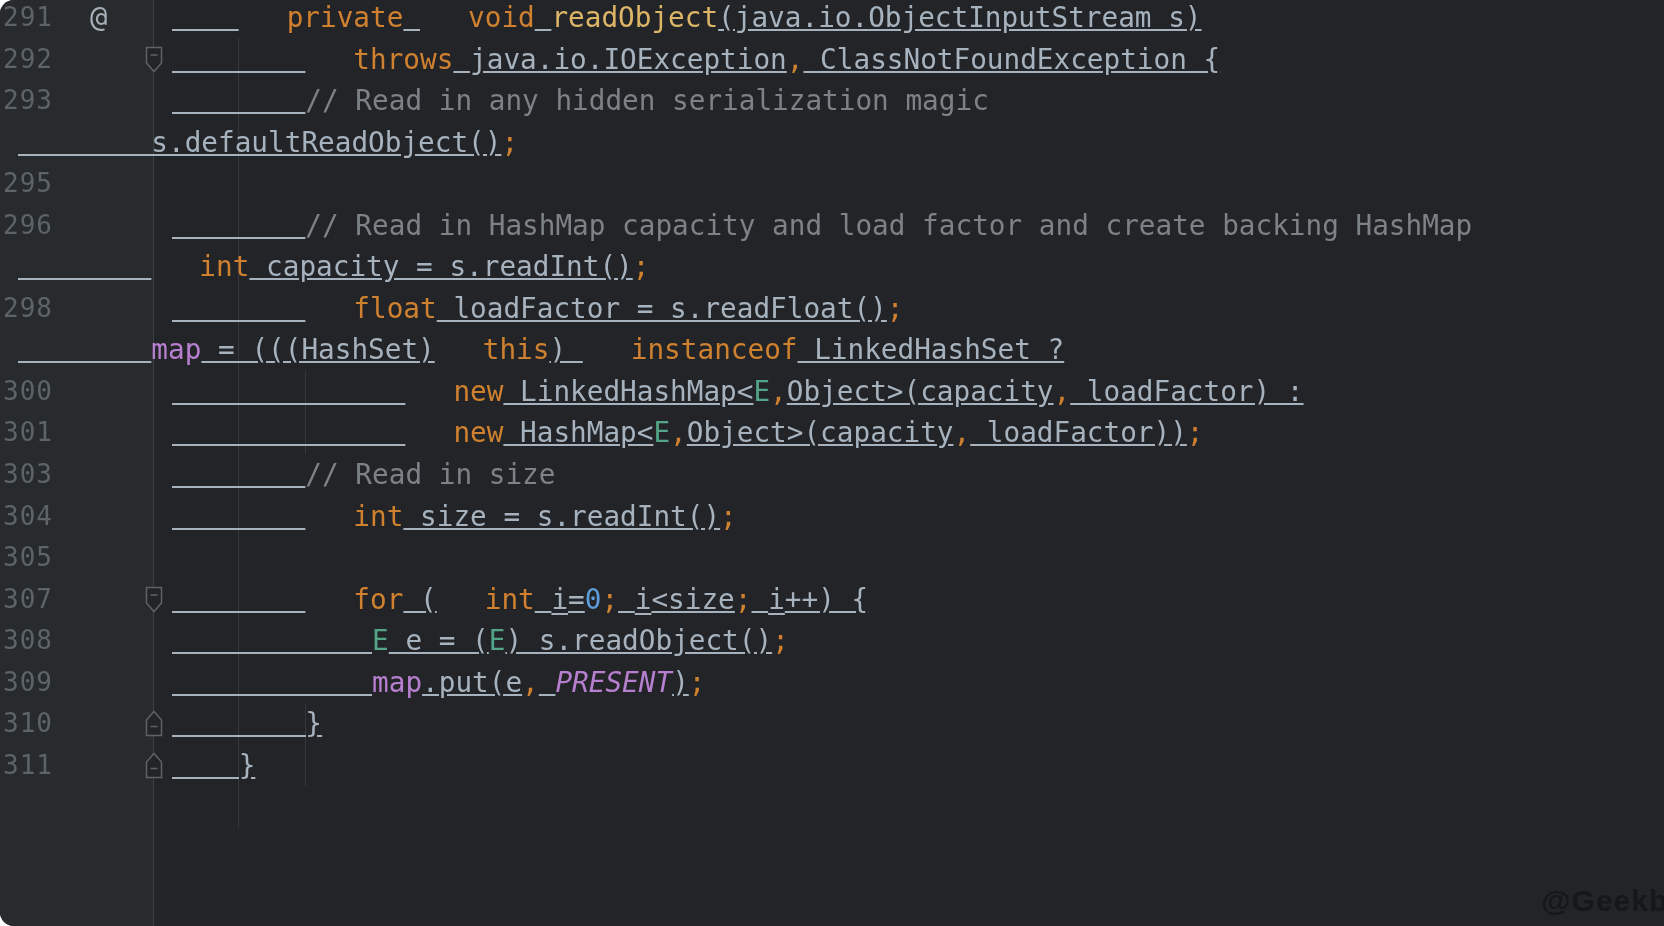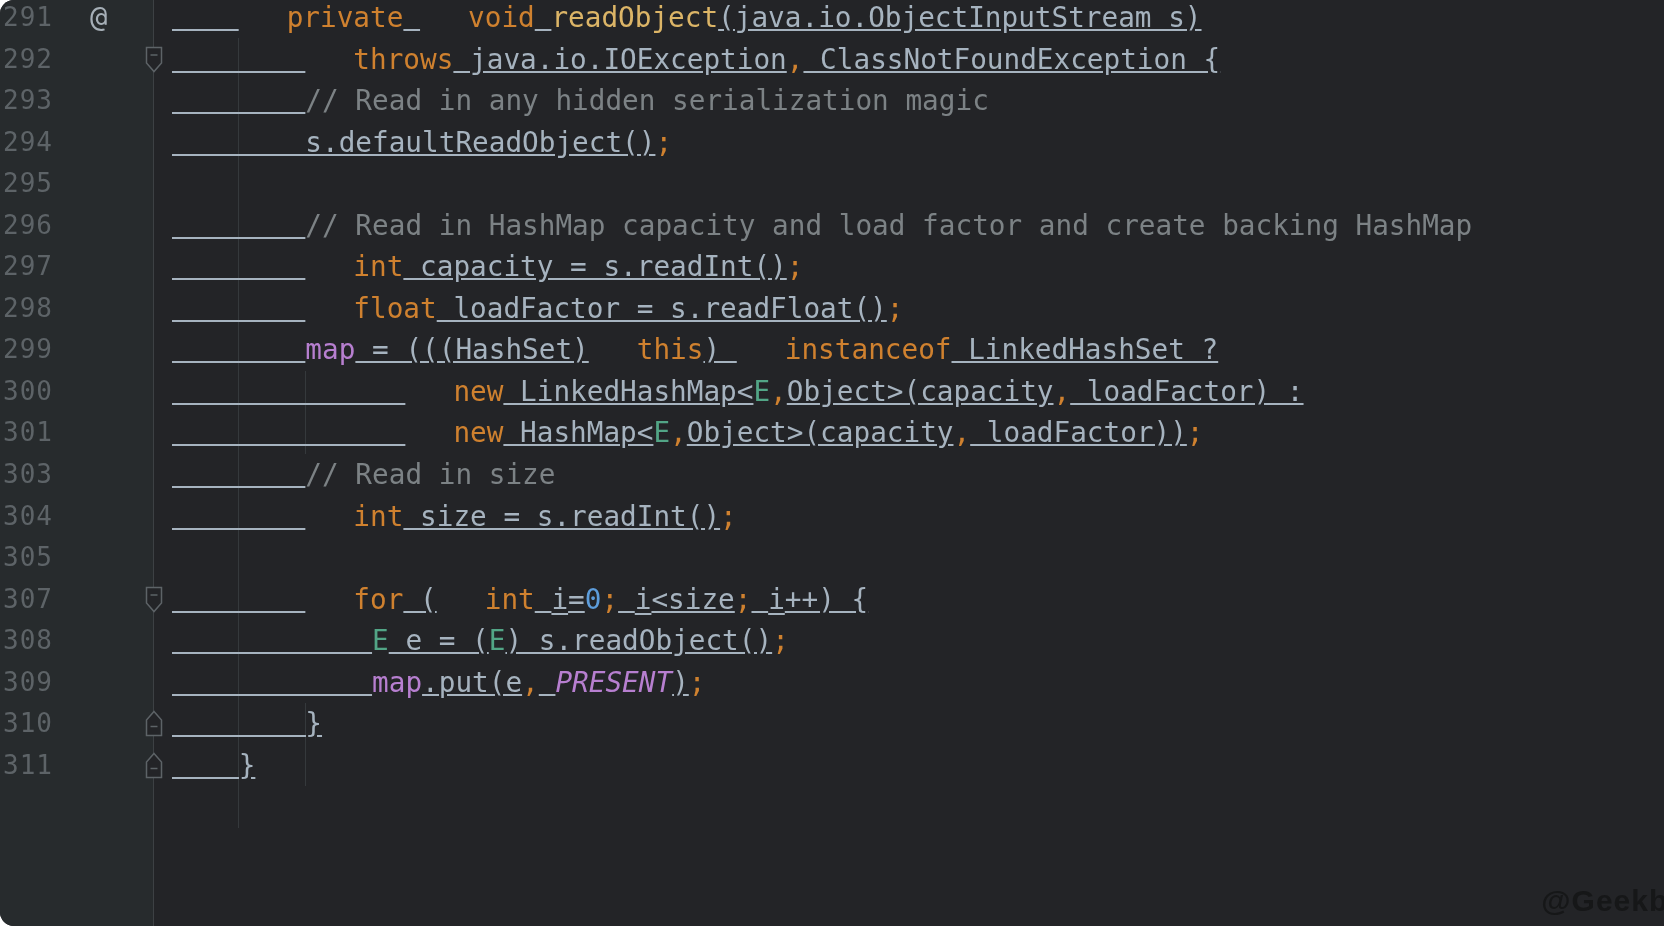--- a/index.html
+++ b/index.html
@@ -74,53 +74,44 @@
         </div>
         <div class="code"><span class="tk-txt">        </span><span class="tk-kw">throws</span><span class="tk-txt"> java.io.IOException</span><span class="tk-pun">,</span><span class="tk-txt"> ClassNotFoundException {</span></div>
       </div>
       <div class="row">
         <div class="gcell">
           <span class="lnum">293</span>
         </div>
         <div class="code"><span class="tk-txt">        </span><span class="tk-cm">// Read in any hidden serialization magic</span></div>
       </div>
       <div class="row">
-        <div class="gcell">
-          <span class="lnum">294</span>
-        </div>
         <div class="code"><span class="tk-txt">        s.defaultReadObject()</span><span class="tk-pun">;</span></div>
       </div>
       <div class="row">
         <div class="gcell">
           <span class="lnum">295</span>
         </div>
         <div class="code"></div>
       </div>
       <div class="row">
         <div class="gcell">
           <span class="lnum">296</span>
         </div>
         <div class="code"><span class="tk-txt">        </span><span class="tk-cm">// Read in HashMap capacity and load factor and create backing HashMap</span></div>
       </div>
       <div class="row">
-        <div class="gcell">
-          <span class="lnum">297</span>
-        </div>
         <div class="code"><span class="tk-txt">        </span><span class="tk-kw">int</span><span class="tk-txt"> capacity = s.readInt()</span><span class="tk-pun">;</span></div>
       </div>
       <div class="row">
         <div class="gcell">
           <span class="lnum">298</span>
         </div>
         <div class="code"><span class="tk-txt">        </span><span class="tk-kw">float</span><span class="tk-txt"> loadFactor = s.readFloat()</span><span class="tk-pun">;</span></div>
       </div>
       <div class="row">
-        <div class="gcell">
-          <span class="lnum">299</span>
-        </div>
         <div class="code"><span class="tk-txt">        </span><span class="tk-fld">map</span><span class="tk-txt"> = (((HashSet)</span><span class="tk-kw">this</span><span class="tk-txt">) </span><span class="tk-kw">instanceof</span><span class="tk-txt"> LinkedHashSet ?</span></div>
       </div>
       <div class="row">
         <div class="gcell">
           <span class="lnum">300</span>
         </div>
         <div class="code"><span class="tk-txt">              </span><span class="tk-kw">new</span><span class="tk-txt"> LinkedHashMap&lt;</span><span class="tk-tp">E</span><span class="tk-pun">,</span><span class="tk-txt">Object&gt;(capacity</span><span class="tk-pun">,</span><span class="tk-txt"> loadFactor) :</span></div>
       </div>
       <div class="row">
         <div class="gcell">

